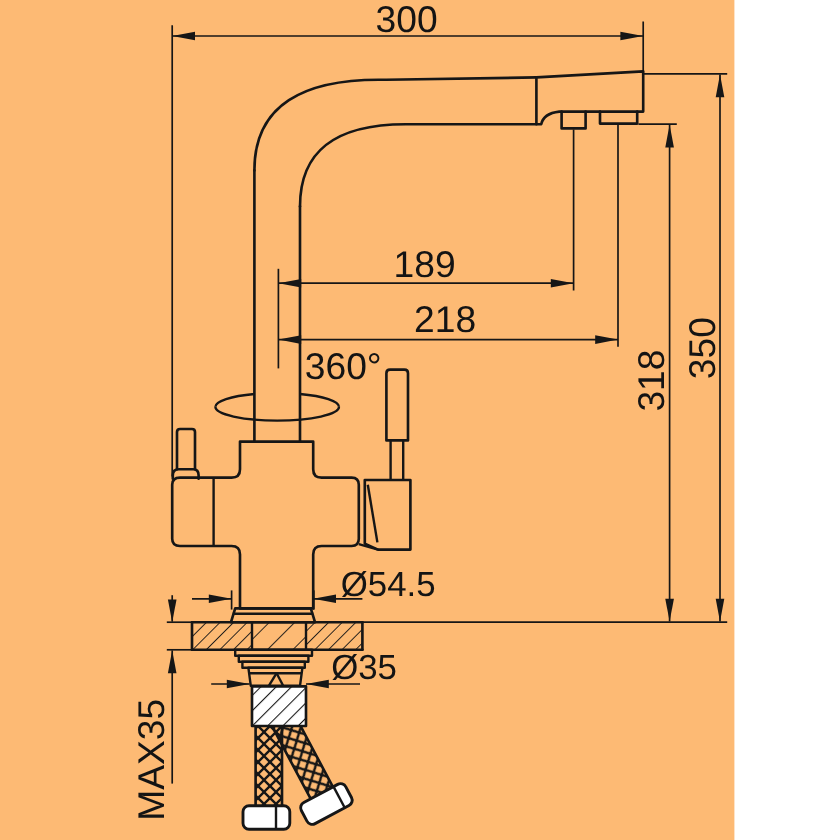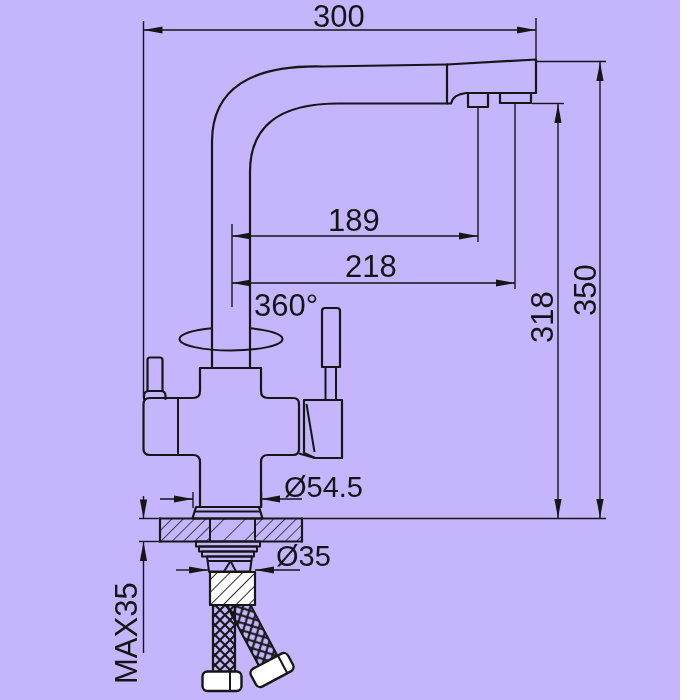--- a/index.html
+++ b/index.html
@@ -1,16 +1,16 @@
 <!DOCTYPE html>
 <html><head>
 <meta charset="utf-8">
 <style>
   html,body{margin:0;padding:0;background:#ffffff;}
-  .stage{width:680px;height:700px;position:relative;background:#c4b5fd;overflow:hidden;}
+  .stage{width:612px;height:700px;position:relative;background:#fdba74;overflow:hidden;}
   svg text{font-family:"Liberation Sans","DejaVu Sans",sans-serif;fill:#141414;}
   .obj{stroke:#161616;stroke-width:2.2;fill:none;stroke-linejoin:round;stroke-linecap:round;}
   .obj2{stroke:#161616;stroke-width:2;fill:none;stroke-linejoin:round;}
   .dim{stroke:#161616;stroke-width:1.4;fill:none;stroke-linecap:butt;}
   .arr{fill:#161616;stroke:none;}
   .dimtxt{font-size:31px;}
   .dimtxt2{font-size:29px;}
 </style>
 </head>
 <body>

